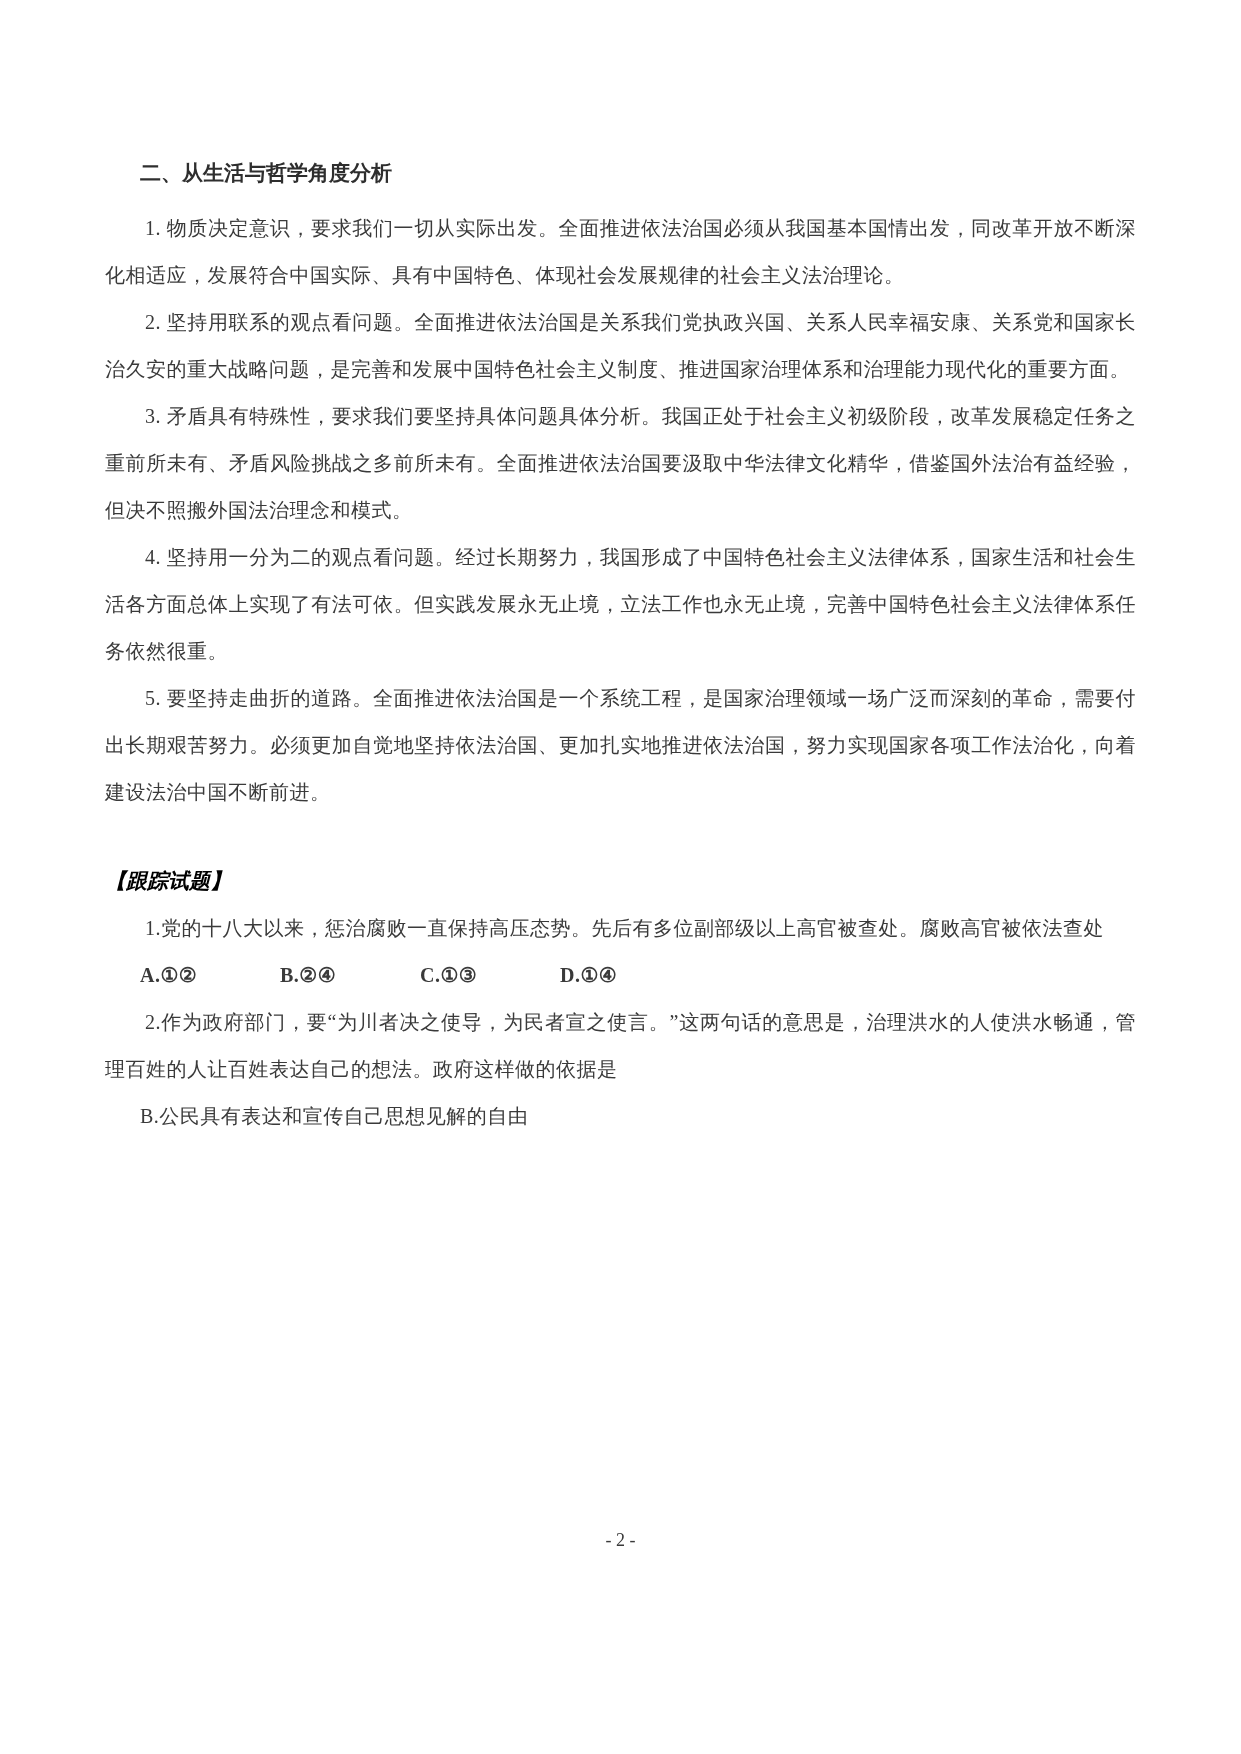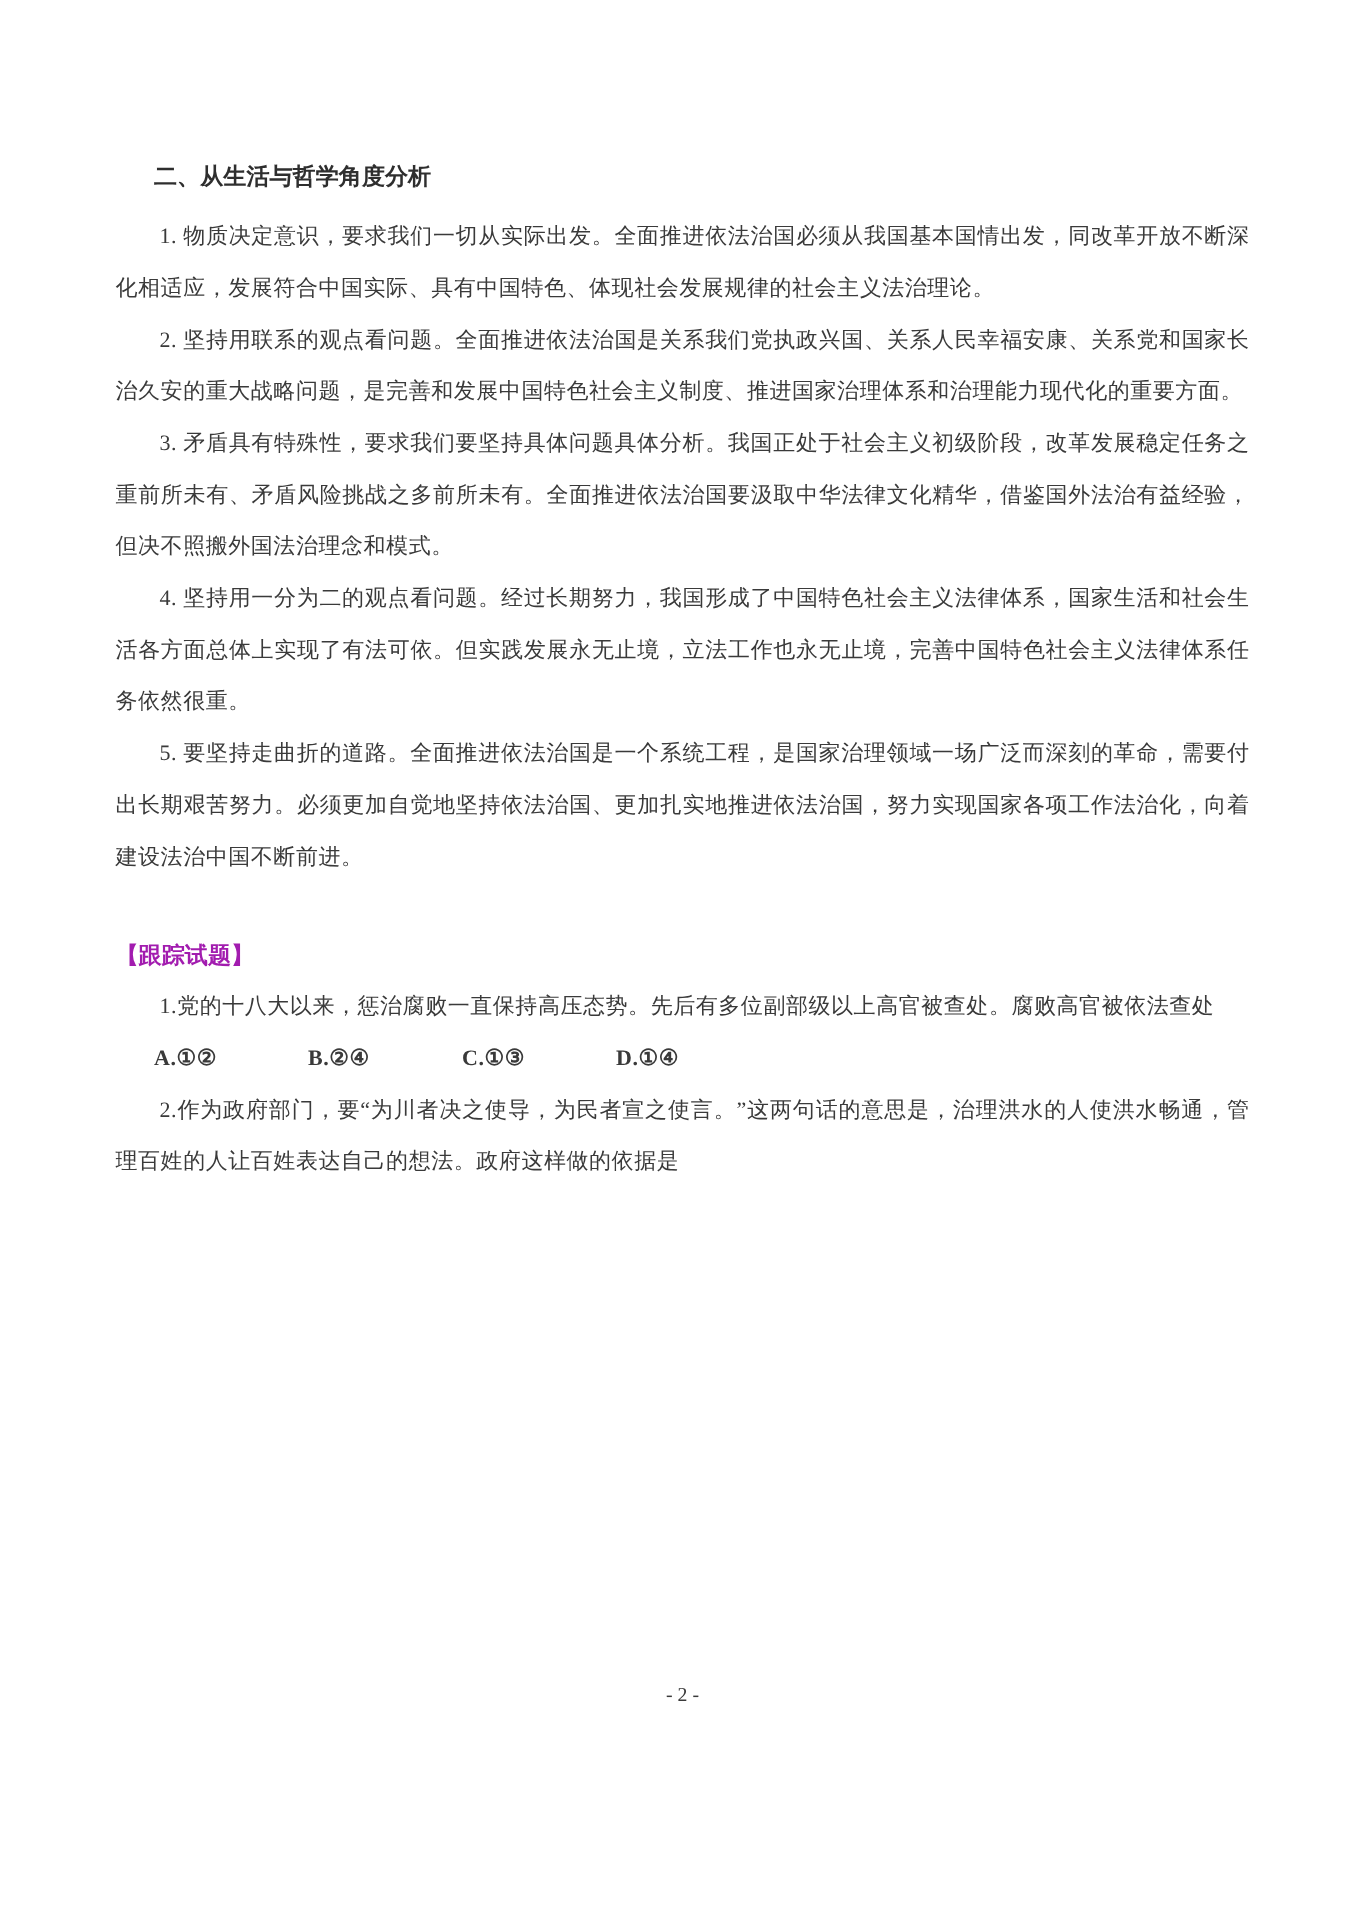--- a/index.html
+++ b/index.html
@@ -10,44 +10,45 @@
   body {
     width: 1241px;
     height: 1754px;
     position: relative;
     font-family: "Liberation Serif", "DejaVu Serif", serif;
     color: #3a3a3a;
   }
   .page {
     position: absolute;
     left: 105px;
-    top: 137px;
+    top: 150px;
     width: 1031px;
   }
   .section-title {
     font-size: 21px;
     font-weight: bold;
     color: #2e2e2e;
     margin: 0 0 8px 35px;
     line-height: 47px;
   }
   p.body-para {
     margin: 0;
     font-size: 20px;
     line-height: 47px;
     text-align: justify;
     text-indent: 2em;
     letter-spacing: 0.5px;
   }
   .tracking-title {
     font-size: 21px;
     font-weight: bold;
-    color: #a21caf;
+    color: #000000;
     margin: 42px 0 0 0;
     line-height: 47px;
+    font-style: italic;
   }
   p.intro-para {
     margin: 0;
     font-size: 20px;
     line-height: 47px;
     text-align: justify;
     text-indent: 2em;
     letter-spacing: 0.5px;
   }
   .choices-row {
@@ -106,17 +107,18 @@
   <div class="choices-row">
     <span class="choice">A.①②</span>
     <span class="choice">B.②④</span>
     <span class="choice">C.①③</span>
     <span class="choice">D.①④</span>
   </div>
 
   <p class="body-para">2.作为政府部门，要“为川者决之使导，为民者宣之使言。”这两句话的意思是，治理洪水的人使洪水畅通，管理百姓的人让百姓表达自己的想法。政府这样做的依据是</p>
 
 
+  <p class="answer-line">B.公民具有表达和宣传自己思想见解的自由</p>
 
 
 </div>
 
 <div class="footer">- 2 -</div>
 
 </body></html>

